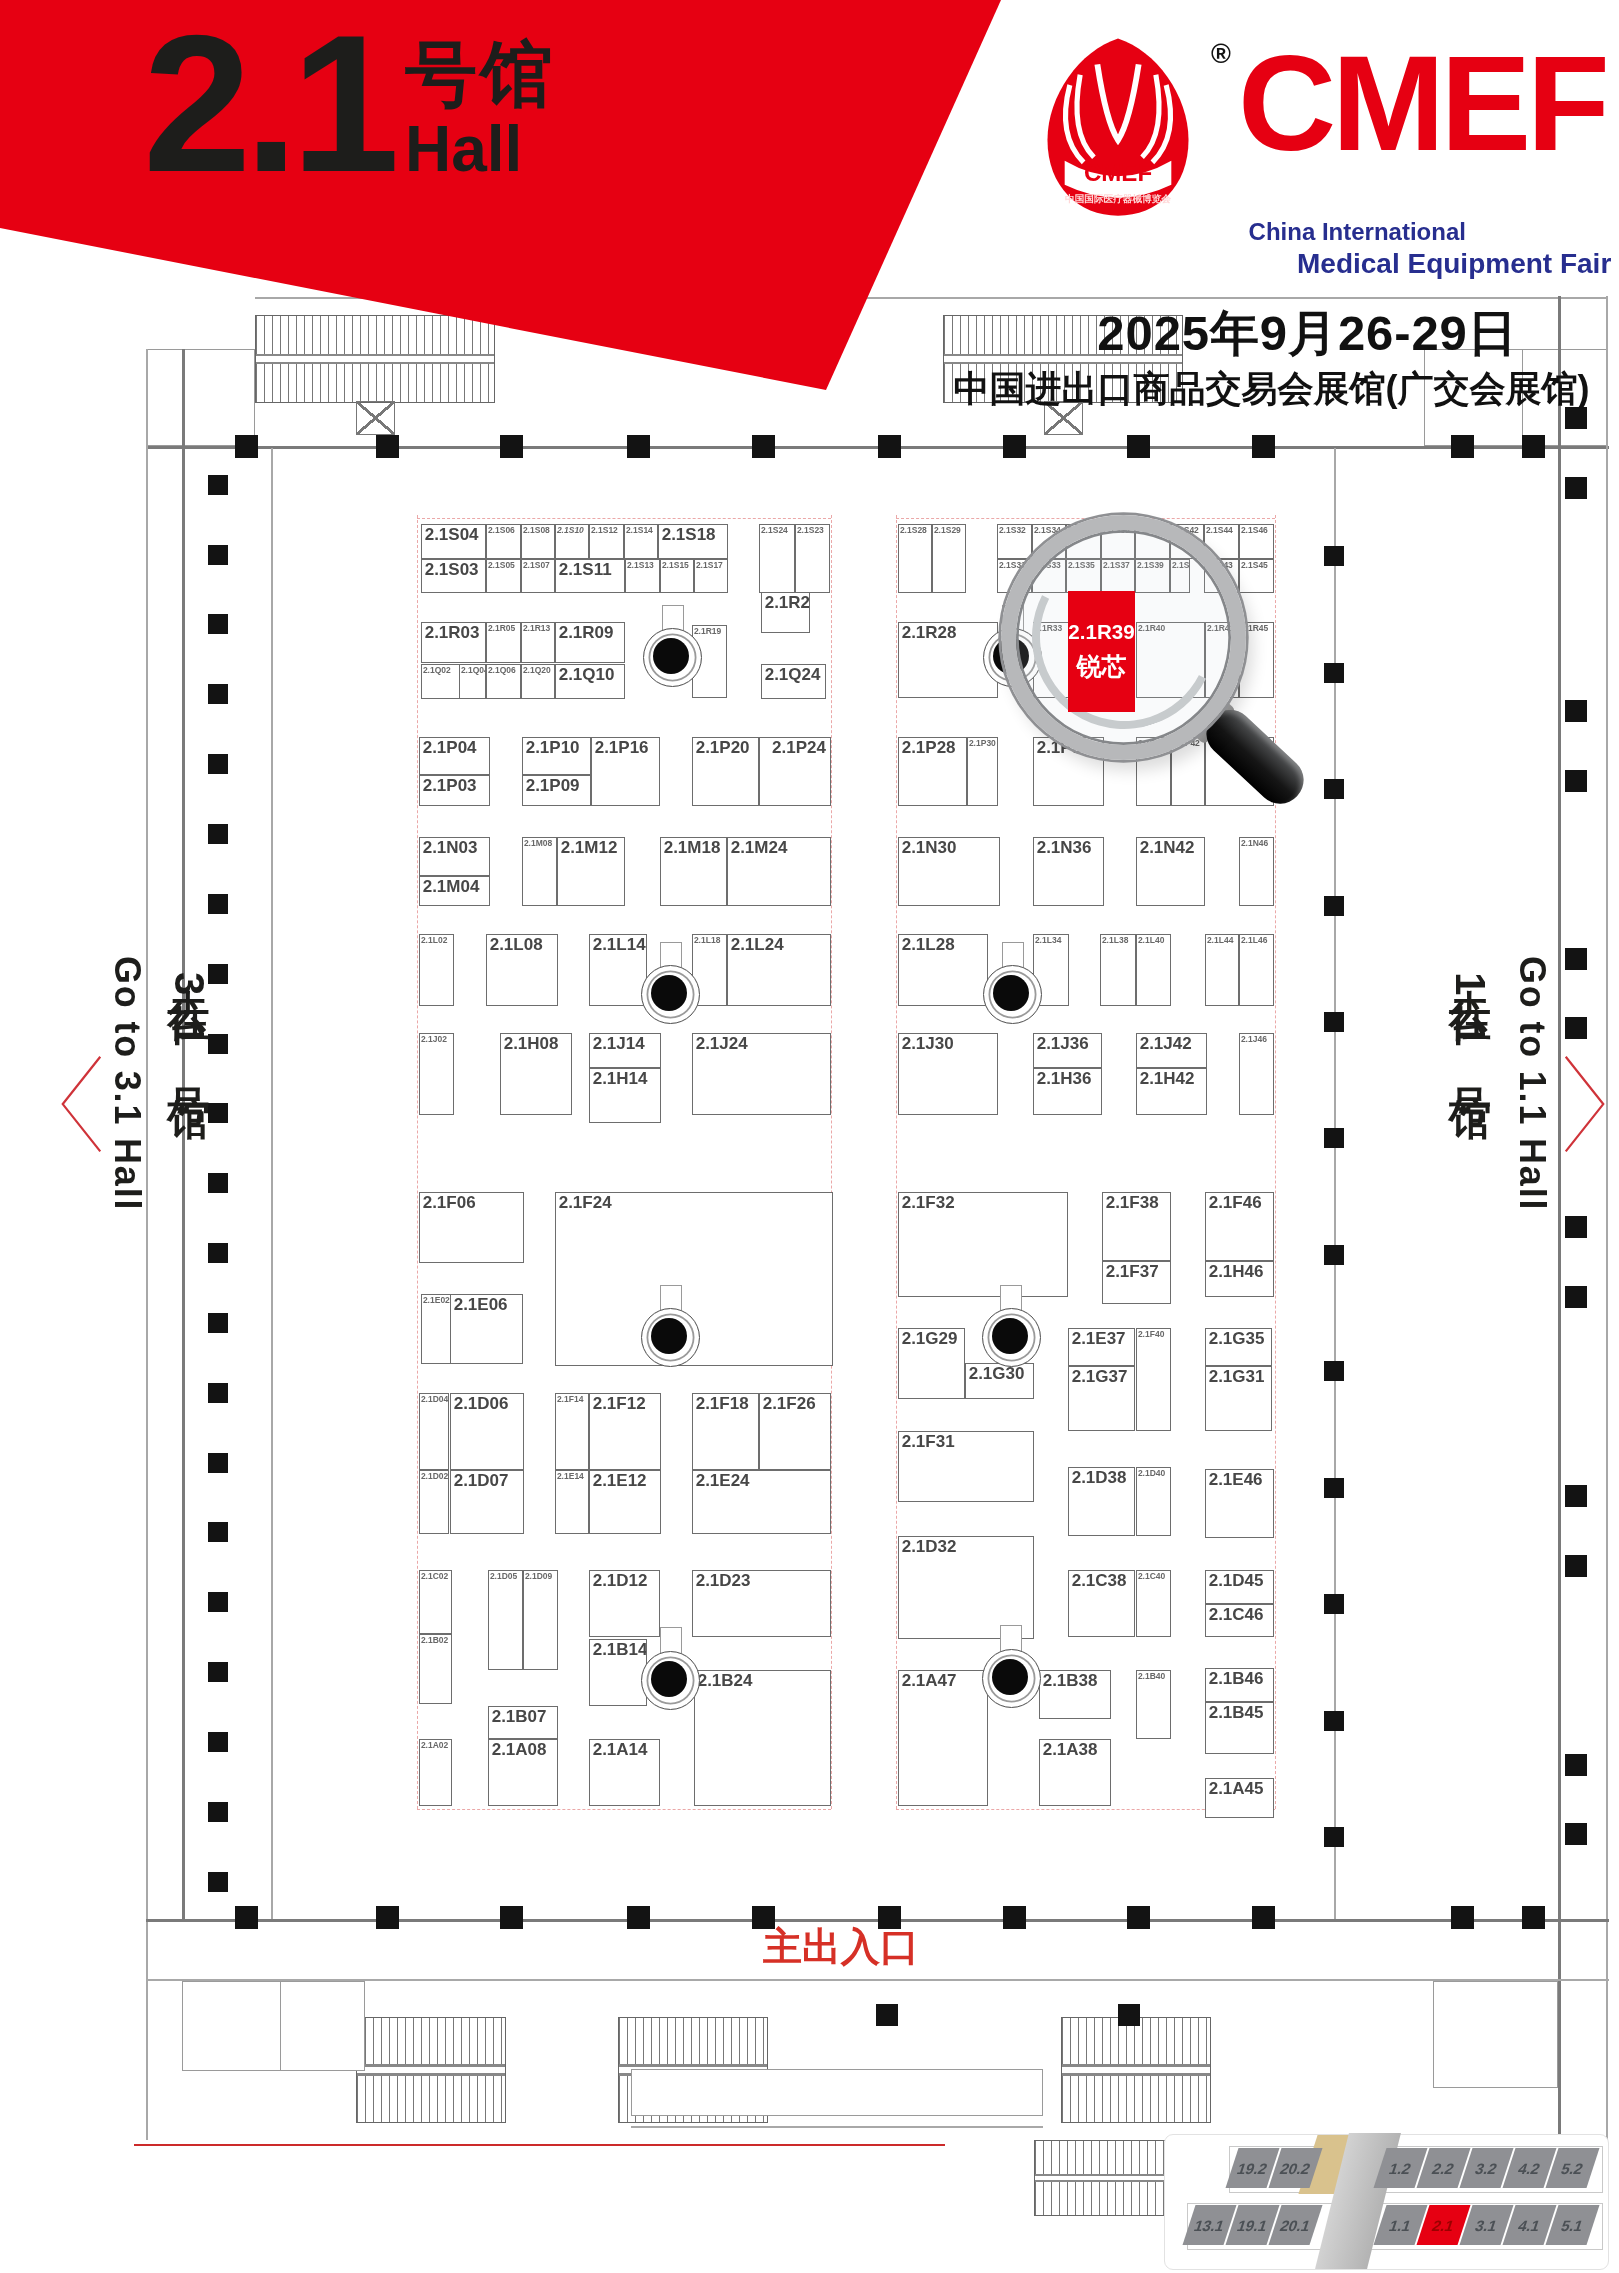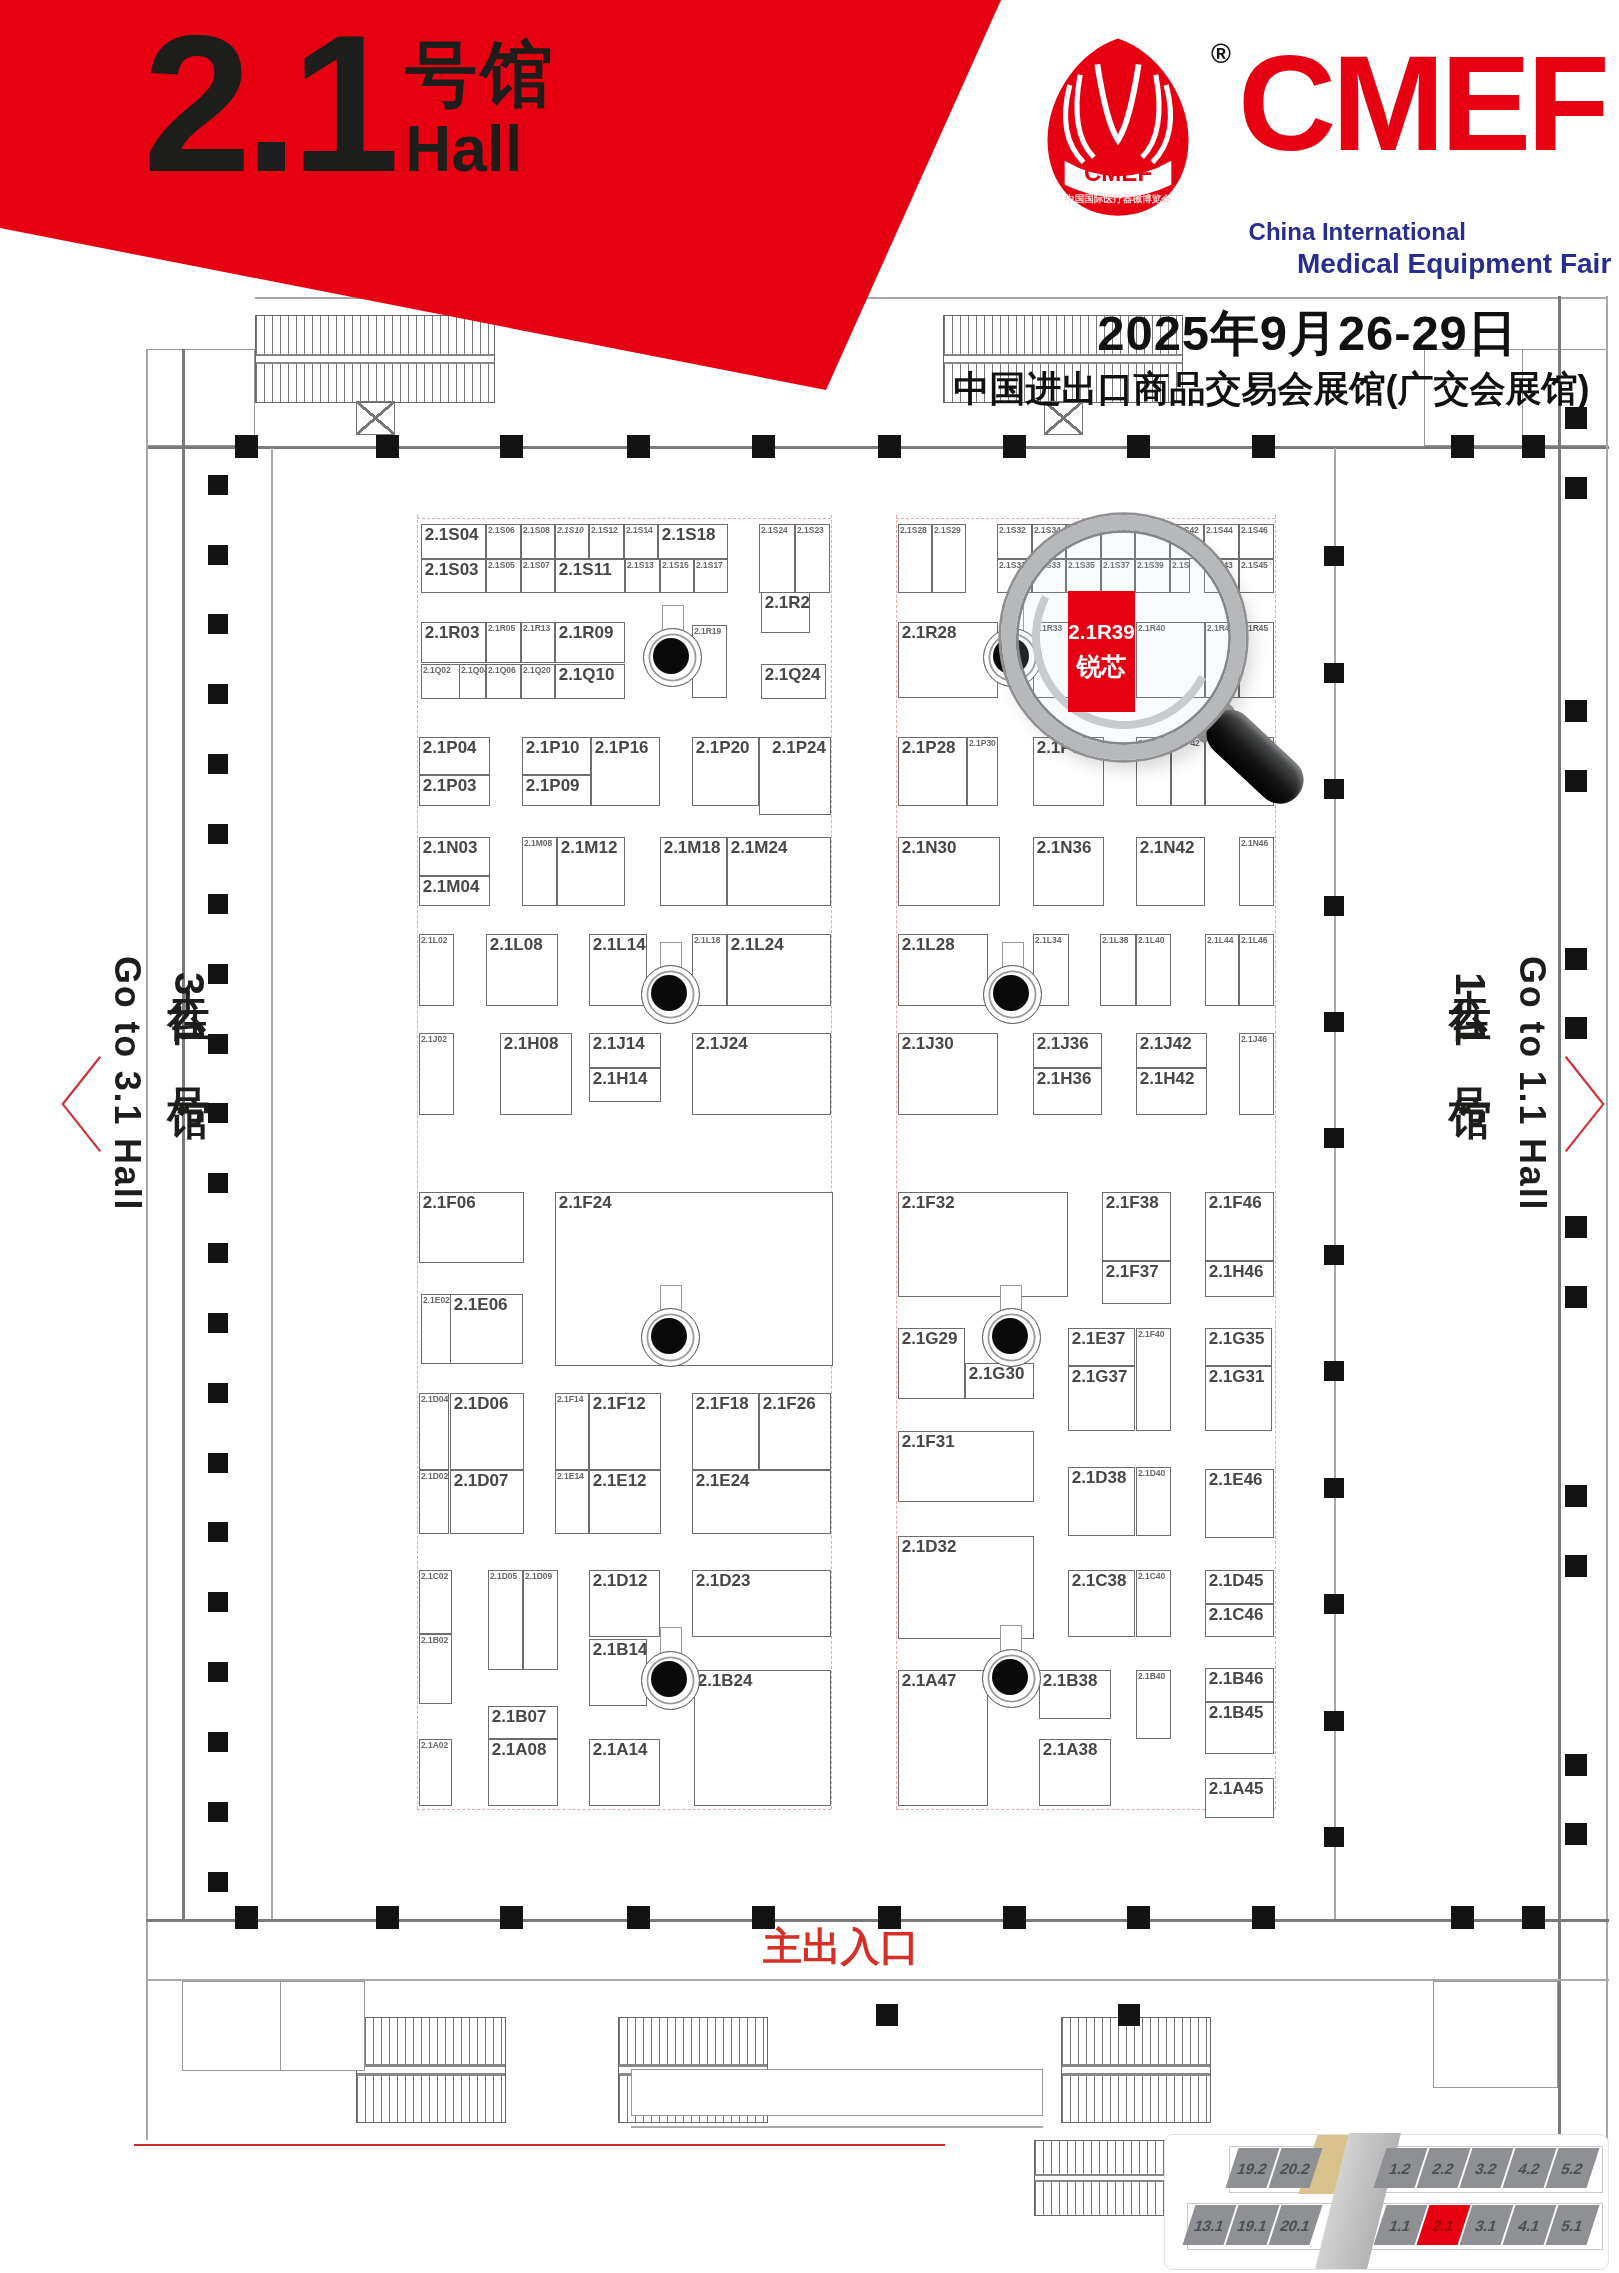--- a/index.html
+++ b/index.html
@@ -149,36 +149,36 @@
       <div class="booth t" style="left: 486px; top: 664px; width: 35px; height: 35px;">2.1Q06</div>
       <div class="booth t" style="left: 521px; top: 664px; width: 34px; height: 35px;">2.1Q20</div>
       <div class="booth b" style="left: 555px; top: 664px; width: 70px; height: 35px;">2.1Q10</div>
       <div class="booth b" style="left: 761px; top: 664px; width: 65px; height: 35px;">2.1Q24</div>
       <div class="booth b" style="left: 419px; top: 737px; width: 71px; height: 38px;">2.1P04</div>
       <div class="booth b" style="left: 419px; top: 775px; width: 71px; height: 31px;">2.1P03</div>
       <div class="booth b" style="left: 522px; top: 737px; width: 69px; height: 38px;">2.1P10</div>
       <div class="booth b" style="left: 522px; top: 775px; width: 69px; height: 31px;">2.1P09</div>
       <div class="booth b" style="left: 591px; top: 737px; width: 69px; height: 69px;">2.1P16</div>
       <div class="booth b" style="left: 692px; top: 737px; width: 67px; height: 69px;">2.1P20</div>
-      <div class="booth b" style="left: 759px; top: 737px; width: 72px; height: 78px; padding-left: 12px;">2.1P24</div>
+      <div class="booth b" style="left: 759px; top: 737px; width: 72px; height: 69px; padding-left: 12px;">2.1P24</div>
       <div class="booth b" style="left: 419px; top: 837px; width: 71px; height: 39px;">2.1N03</div>
       <div class="booth b" style="left: 419px; top: 876px; width: 71px; height: 30px;">2.1M04</div>
       <div class="booth t" style="left: 522px; top: 837px; width: 35px; height: 69px;">2.1M08</div>
       <div class="booth b" style="left: 557px; top: 837px; width: 68px; height: 69px;">2.1M12</div>
       <div class="booth b" style="left: 660px; top: 837px; width: 67px; height: 69px;">2.1M18</div>
       <div class="booth b" style="left: 727px; top: 837px; width: 104px; height: 69px;">2.1M24</div>
       <div class="booth t" style="left: 419px; top: 934px; width: 35px; height: 72px;">2.1L02</div>
       <div class="booth b" style="left: 486px; top: 934px; width: 72px; height: 72px;">2.1L08</div>
       <div class="booth b" style="left: 589px; top: 934px; width: 58px; height: 72px;">2.1L14</div>
       <div class="booth t" style="left: 692px; top: 934px; width: 35px; height: 72px;">2.1L18</div>
       <div class="booth b" style="left: 727px; top: 934px; width: 104px; height: 72px;">2.1L24</div>
       <div class="booth t" style="left: 419px; top: 1033px; width: 35px; height: 82px;">2.1J02</div>
       <div class="booth b" style="left: 486px; top: 1033px; width: 72px; height: 82px; margin-left: 14px;">2.1H08</div>
       <div class="booth b" style="left: 589px; top: 1033px; width: 72px; height: 35px;">2.1J14</div>
-      <div class="booth b" style="left: 589px; top: 1068px; width: 72px; height: 34px;">2.1H14</div>
+      <div class="booth b" style="left: 589px; top: 1068px; width: 72px; height: 55px;">2.1H14</div>
       <div class="booth b" style="left: 692px; top: 1033px; width: 139px; height: 82px;">2.1J24</div>
       <div class="booth b" style="left: 419px; top: 1192px; width: 105px; height: 71px;">2.1F06</div>
       <div class="booth b" style="left: 555px; top: 1192px; width: 278px; height: 174px;">2.1F24</div>
       <div class="booth t" style="left: 421px; top: 1294px; width: 29.6px; height: 70px;">2.1E02</div>
       <div class="booth b" style="left: 450px; top: 1294px; width: 73px; height: 70px;">2.1E06</div>
       <div class="booth t" style="left: 419px; top: 1393px; width: 30px; height: 77px;">2.1D04</div>
       <div class="booth b" style="left: 450px; top: 1393px; width: 74px; height: 77px;">2.1D06</div>
       <div class="booth t" style="left: 419px; top: 1470px; width: 30px; height: 64px;">2.1D02</div>
       <div class="booth b" style="left: 450px; top: 1470px; width: 74px; height: 64px;">2.1D07</div>
       <div class="booth t" style="left: 555px; top: 1393px; width: 34px; height: 77px;">2.1F14</div>

